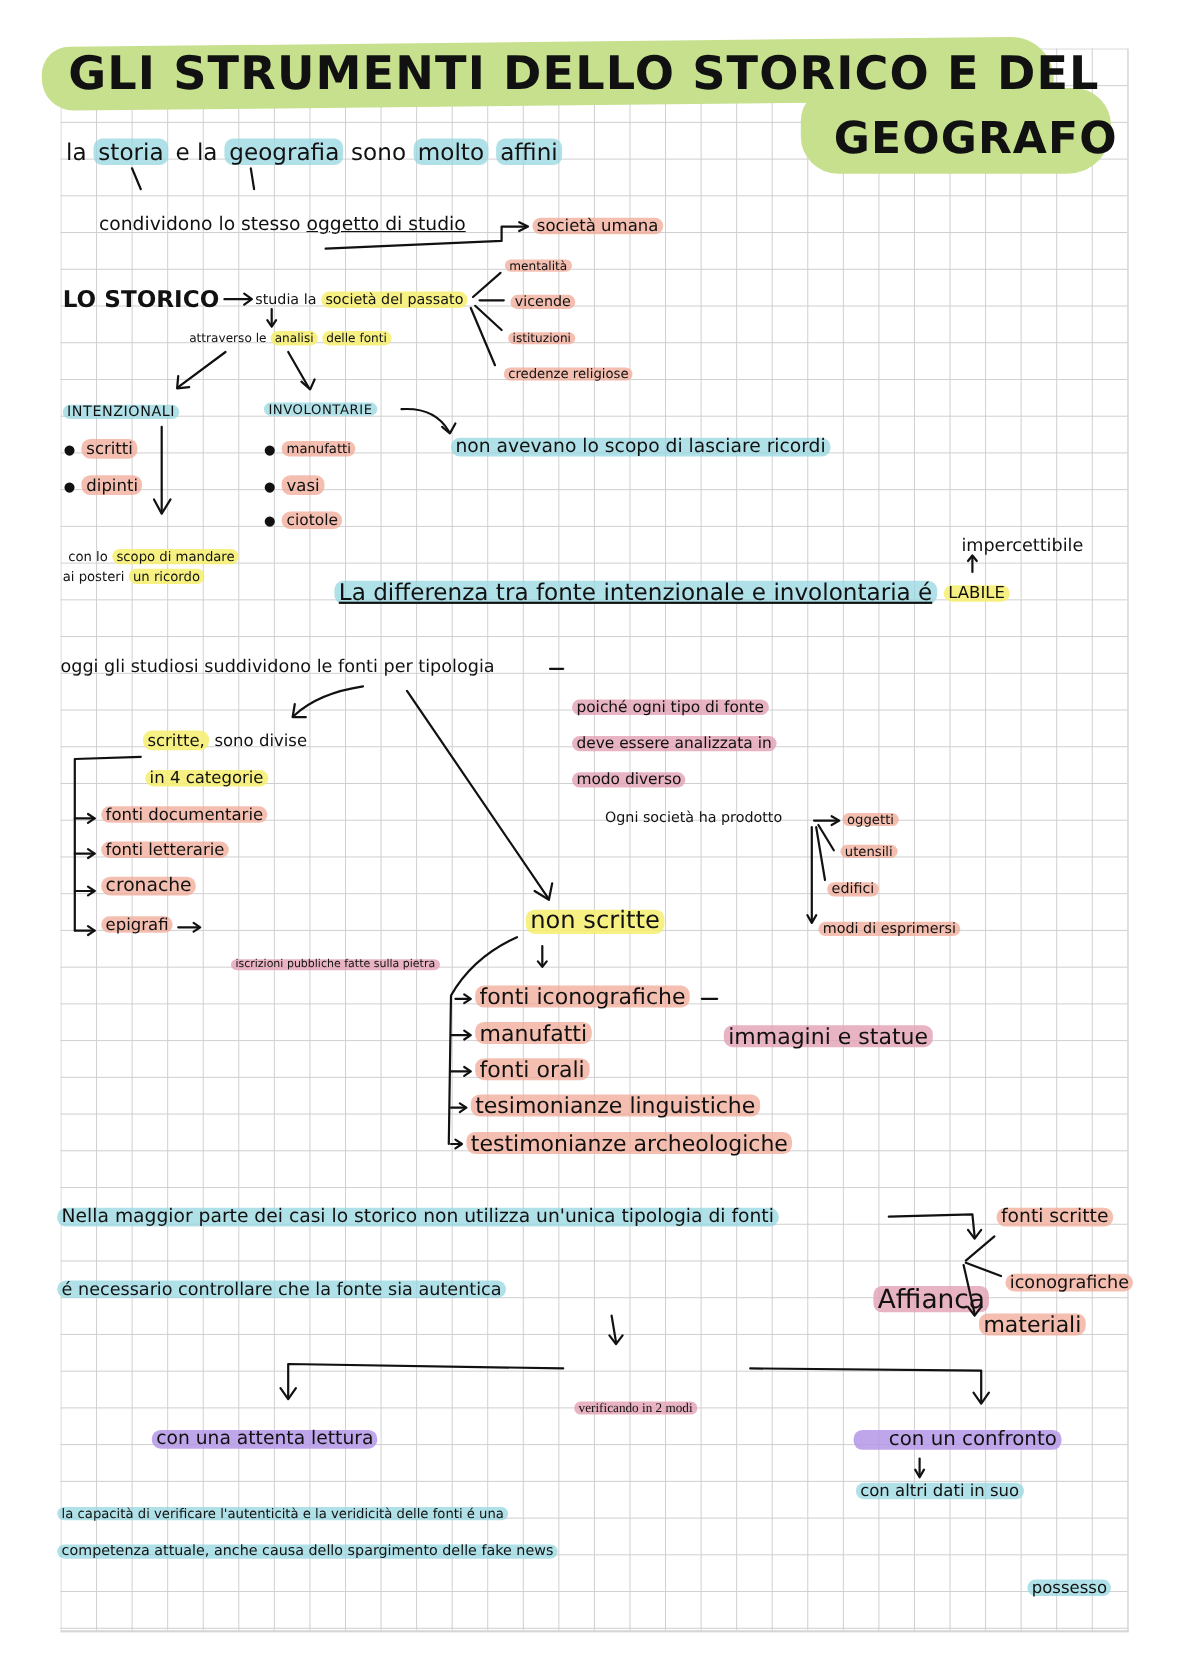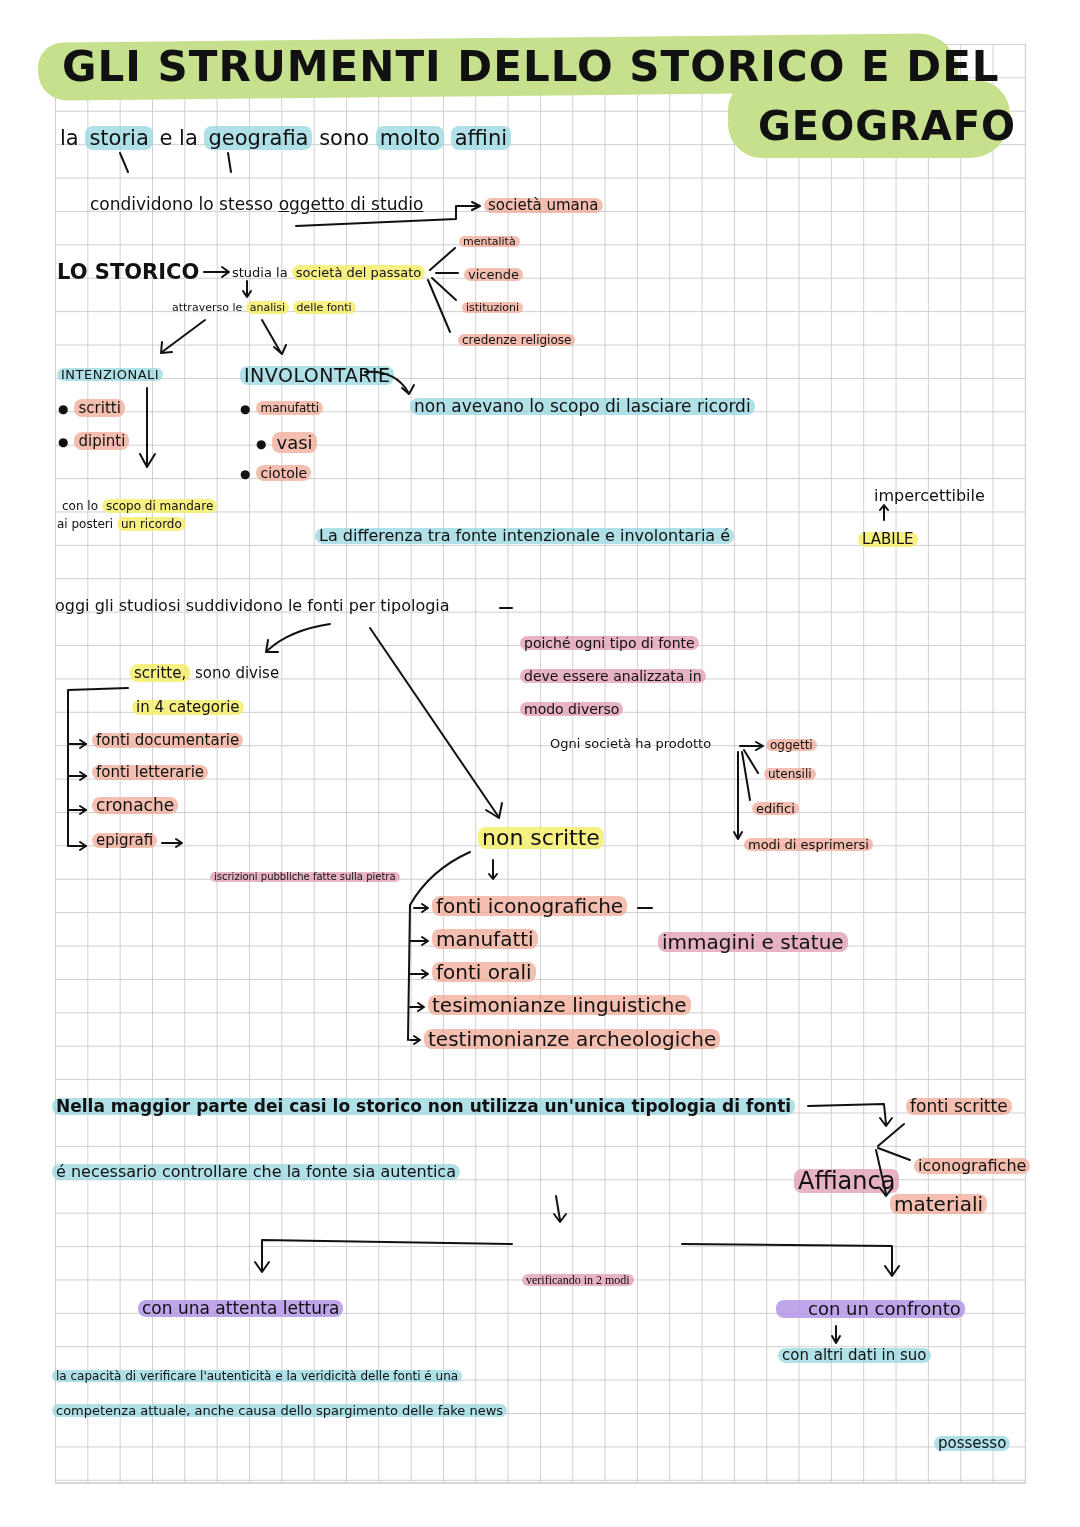--- a/index.html
+++ b/index.html
@@ -80,28 +80,28 @@
 <div class="t dot" style="left:58px; top:434px; font-size:15px;"><span class="hl hl-peach">dipinti</span></div>
 <div class="t" style="left:62px; top:500px; font-size:12px;">
   <span>con lo</span>
   <span class="hl hl-yellow">scopo di mandare</span>
 </div>
 <div class="t" style="left:57px; top:518px; font-size:12px;">
   <span>ai posteri</span>
   <span class="hl hl-yellow">un ricordo</span>
 </div>
 
-<div class="t hl hl-blue caps" style="left:240px; top:366px; font-size:19px;">INVOLONTARIE</div>
+<div class="t hl hl-blue caps" style="left:240px; top:366px; font-size:12px;">INVOLONTARIE</div>
 <div class="t dot" style="left:240px; top:402px; font-size:12px;"><span class="hl hl-peach">manufatti</span></div>
-<div class="t dot" style="left:256px; top:434px; font-size:18px;"><span class="hl hl-peach">vasi</span></div>
+<div class="t dot" style="left:240px; top:434px; font-size:15px;"><span class="hl hl-peach">vasi</span></div>
 <div class="t dot" style="left:240px; top:466px; font-size:14px;"><span class="hl hl-peach">ciotole</span></div>
 <div class="t hl hl-blue" style="left:410px; top:398px; font-size:17px;">non avevano lo scopo di lasciare ricordi</div>
 
 <div class="t" style="left:874px; top:488px; font-size:16px;">impercettibile</div>
-<div class="t hl hl-blue" style="left:315px; top:528px; font-size:16px;">La differenza tra fonte intenzionale e involontaria é</div>
+<div class="t hl hl-blue" style="left:304px; top:528px; font-size:21px;text-decoration:underline;">La differenza tra fonte intenzionale e involontaria é</div>
 <div class="t hl hl-yellow" style="left:858px; top:532px; font-size:15px;">LABILE</div>
 
 <div class="t" style="left:55px; top:598px; font-size:16px;">oggi gli studiosi suddividono le fonti per tipologia</div>
 <div class="t hl hl-pink" style="left:520px; top:600px; font-size:14px;">poiché ogni tipo di fonte</div>
 <div class="t hl hl-pink" style="left:520px; top:633px; font-size:14px;">deve essere analizzata in</div>
 <div class="t hl hl-pink" style="left:520px; top:666px; font-size:14px;">modo diverso</div>
 
 <div class="t" style="left:130px; top:666px; font-size:15px;">
   <span class="hl hl-yellow">scritte,</span>
   <span>sono divise</span>
@@ -120,21 +120,21 @@
 <div class="t hl hl-peach" style="left:432px; top:962px; font-size:20px;">fonti orali</div>
 <div class="t hl hl-peach" style="left:428px; top:995px; font-size:20px;">tesimonianze linguistiche</div>
 <div class="t hl hl-peach" style="left:424px; top:1029px; font-size:20px;">testimonianze archeologiche</div>
 
 <div class="t" style="left:550px; top:737px; font-size:13px;">Ogni società ha prodotto</div>
 <div class="t hl hl-peach" style="left:766px; top:739px; font-size:12px;">oggetti</div>
 <div class="t hl hl-peach" style="left:764px; top:768px; font-size:12px;">utensili</div>
 <div class="t hl hl-peach" style="left:752px; top:802px; font-size:13px;">edifici</div>
 <div class="t hl hl-peach" style="left:744px; top:838px; font-size:13px;">modi di esprimersi</div>
 
-<div class="t hl hl-blue" style="left:52px; top:1098px; font-size:17px;font-weight:bold;">Nella maggior parte dei casi lo storico non utilizza un'unica tipologia di fonti</div>
+<div class="t hl hl-blue" style="left:52px; top:1098px; font-size:17px;">Nella maggior parte dei casi lo storico non utilizza un'unica tipologia di fonti</div>
 <div class="t hl hl-pink" style="left:794px; top:1133px; font-size:24px;">Affianca</div>
 <div class="t hl hl-peach" style="left:906px; top:1098px; font-size:17px;">fonti scritte</div>
 <div class="t hl hl-peach" style="left:914px; top:1158px; font-size:16px;">iconografiche</div>
 <div class="t hl hl-peach" style="left:890px; top:1194px; font-size:20px;">materiali</div>
 
 <div class="t hl hl-blue" style="left:52px; top:1164px; font-size:16px;">é necessario controllare che la fonte sia autentica</div>
 <div class="t hl hl-pink" style="left:522px; top:1238px; font-size:12px;font-family:Liberation Serif, serif;">verificando in 2 modi</div>
 <div class="t hl hl-purple" style="left:138px; top:1300px; font-size:17px;">con una attenta lettura</div>
 <div class="t hl hl-purple" style="left:776px; top:1300px; font-size:18px;padding-left:32px;">con un confronto</div>
 <div class="t hl hl-blue" style="left:778px; top:1348px; font-size:15px;">con altri dati in suo</div>

